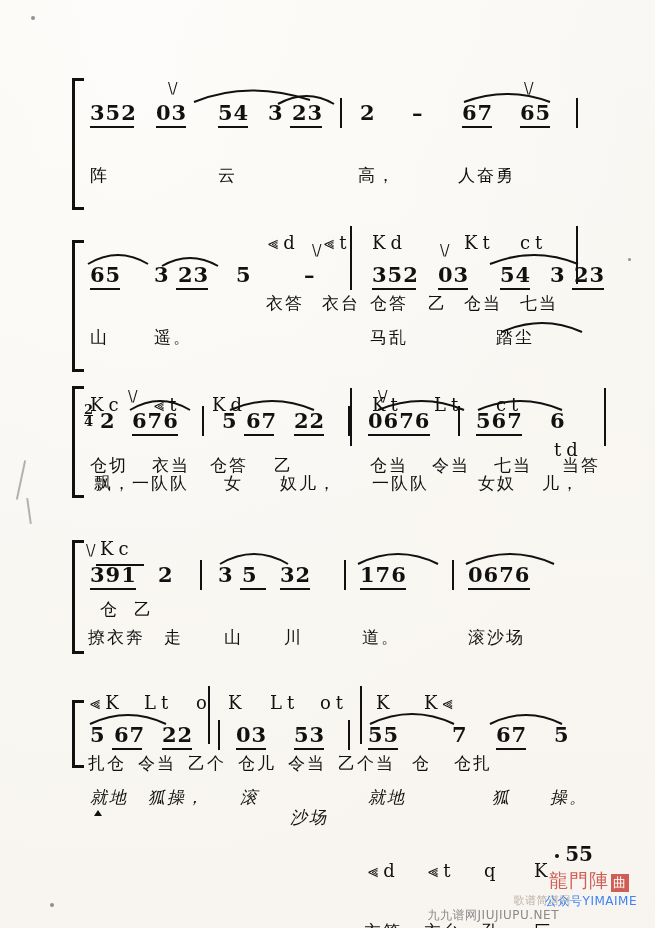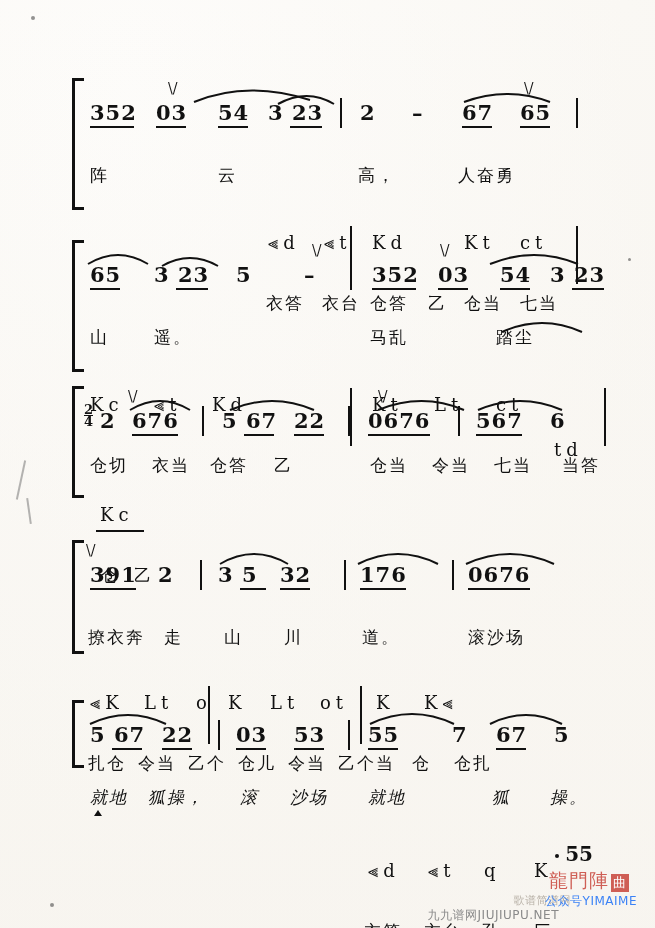--- a/index.html
+++ b/index.html
@@ -353,20 +353,28 @@
       <div class="barline" style="left:130px;top:-2px;height:30px;"></div>
       <div class="barline" style="left:276px;top:-2px;height:30px;"></div>
       <div class="barline" style="left:386px;top:-2px;height:30px;"></div>
       <div class="beam" style="left:60px;top:26px;width:46px;"></div>
       <div class="beam" style="left:172px;top:26px;width:30px;"></div>
       <div class="beam" style="left:222px;top:26px;width:30px;"></div>
       <div class="beam" style="left:296px;top:26px;width:62px;"></div>
       <div class="beam" style="left:404px;top:26px;width:46px;"></div>
     </div>
 
+    <div class="row" style="top:52px;">
+      <span class="cell lyric" style="left:22px;">飘，一队队</span>
+      <span class="cell lyric" style="left:152px;">女</span>
+      <span class="cell lyric" style="left:208px;">奴儿，</span>
+      <span class="cell lyric" style="left:300px;">一队队</span>
+      <span class="cell lyric" style="left:406px;">女奴</span>
+      <span class="cell lyric" style="left:470px;">儿，</span>
+    </div>
 
     <div class="row" style="top:84px;">
       <span class="cell perc-sym" style="left:28px;">Kc</span>
       <div class="beam" style="left:24px;top:26px;width:48px;"></div>
     </div>
 
     <div class="row" style="top:110px;">
       <span class="cell perc" style="left:28px;">仓</span>
       <span class="cell perc" style="left:62px;">乙</span>
     </div>
@@ -458,21 +466,21 @@
       <div class="beam" style="left:164px;top:26px;width:30px;"></div>
       <div class="beam" style="left:222px;top:26px;width:30px;"></div>
       <div class="beam" style="left:296px;top:26px;width:30px;"></div>
       <div class="beam" style="left:424px;top:26px;width:30px;"></div>
     </div>
 
     <div class="row" style="top:52px;font-style:italic;">
       <span class="cell lyric" style="left:18px;">就地</span>
       <span class="cell lyric" style="left:76px;">狐操，</span>
       <span class="cell lyric" style="left:168px;">滚</span>
-      <span class="cell lyric" style="left:218px;">沙场</span>
+      <span class="cell lyric" style="left:218px;margin-top:20px;">沙场</span>
       <span class="cell lyric" style="left:296px;">就地</span>
       <span class="cell lyric" style="left:420px;">狐</span>
       <span class="cell lyric" style="left:478px;">操。</span>
       <div class="tri" style="left:22px;top:24px;"></div>
     </div>
 
     <div class="row" style="top:92px;">
       <span class="cell perc-sym" style="left:296px;">⫷d</span>
       <span class="cell perc-sym" style="left:356px;">⫷t</span>
       <span class="cell perc-sym" style="left:412px;">q</span>

